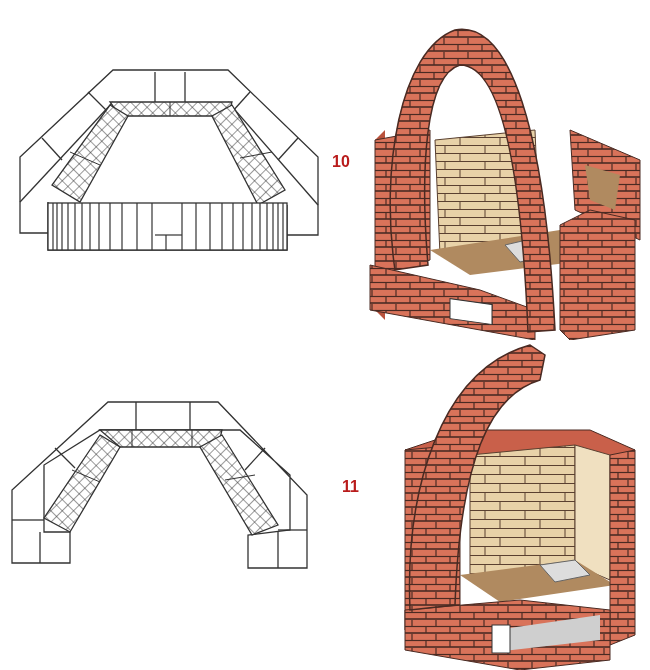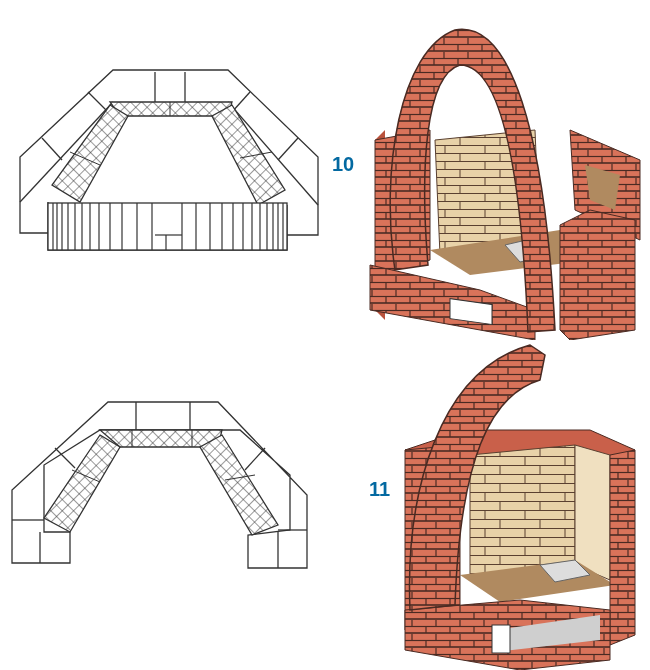--- a/index.html
+++ b/index.html
@@ -1,18 +1,18 @@
 <!DOCTYPE html>
 <html><head>
 <meta charset="utf-8">
 <style>
   html,body{margin:0;padding:0;background:#fff;}
   body{width:650px;height:670px;position:relative;overflow:hidden;font-family:"Liberation Sans",sans-serif;}
   .panel{position:absolute;}
-  .label{position:absolute;font-weight:bold;font-size:20px;color:#0369a1;font-family:"Liberation Sans",sans-serif;}
+  .label{position:absolute;font-weight:bold;font-size:16px;color:#b91c1c;font-family:"Liberation Sans",sans-serif;}
   svg{display:block;}
 </style>
 </head>
 <body>
 
 <div class="panel" style="left:0;top:50px;width:330px;height:220px;">
   <svg width="330" height="220" viewBox="0 0 330 220">
     <g fill="none" stroke="#333" stroke-width="1.3">
 
       <polygon points="20,180 20,107 113,20 228,20 318,107 318,185 287,185 287,200 48,200 48,183 20,183" fill="#fff"></polygon>
@@ -157,21 +157,21 @@
     </g>
     <g stroke="#333" stroke-width="1" fill="none">
       <line x1="132" y1="50" x2="132" y2="67"></line>
       <line x1="192" y1="50" x2="192" y2="67"></line>
       <line x1="72" y1="90" x2="100" y2="102"></line>
       <line x1="225" y1="100" x2="255" y2="95"></line>
     </g>
   </svg>
 </div>
 
-<div class="label" style="left:342px;top:478px;margin-left:27px;">11</div>
+<div class="label" style="left:342px;top:478px;">11</div>
 
 <div class="panel" style="left:400px;top:340px;width:250px;height:330px;">
   <svg width="250" height="330" viewBox="0 0 250 330">
     <defs>
       <pattern id="brickR2" width="24" height="14" patternUnits="userSpaceOnUse">
         <rect width="24" height="14" fill="#d9735a"></rect>
         <line x1="0" y1="13" x2="24" y2="13" stroke="#4a2a22" stroke-width="1.6"></line>
         <line x1="0" y1="6.5" x2="24" y2="6.5" stroke="#4a2a22" stroke-width="1.2"></line>
         <line x1="12" y1="0" x2="12" y2="7" stroke="#4a2a22" stroke-width="1.2"></line>
         <line x1="2" y1="7" x2="2" y2="13" stroke="#4a2a22" stroke-width="1.2"></line>

